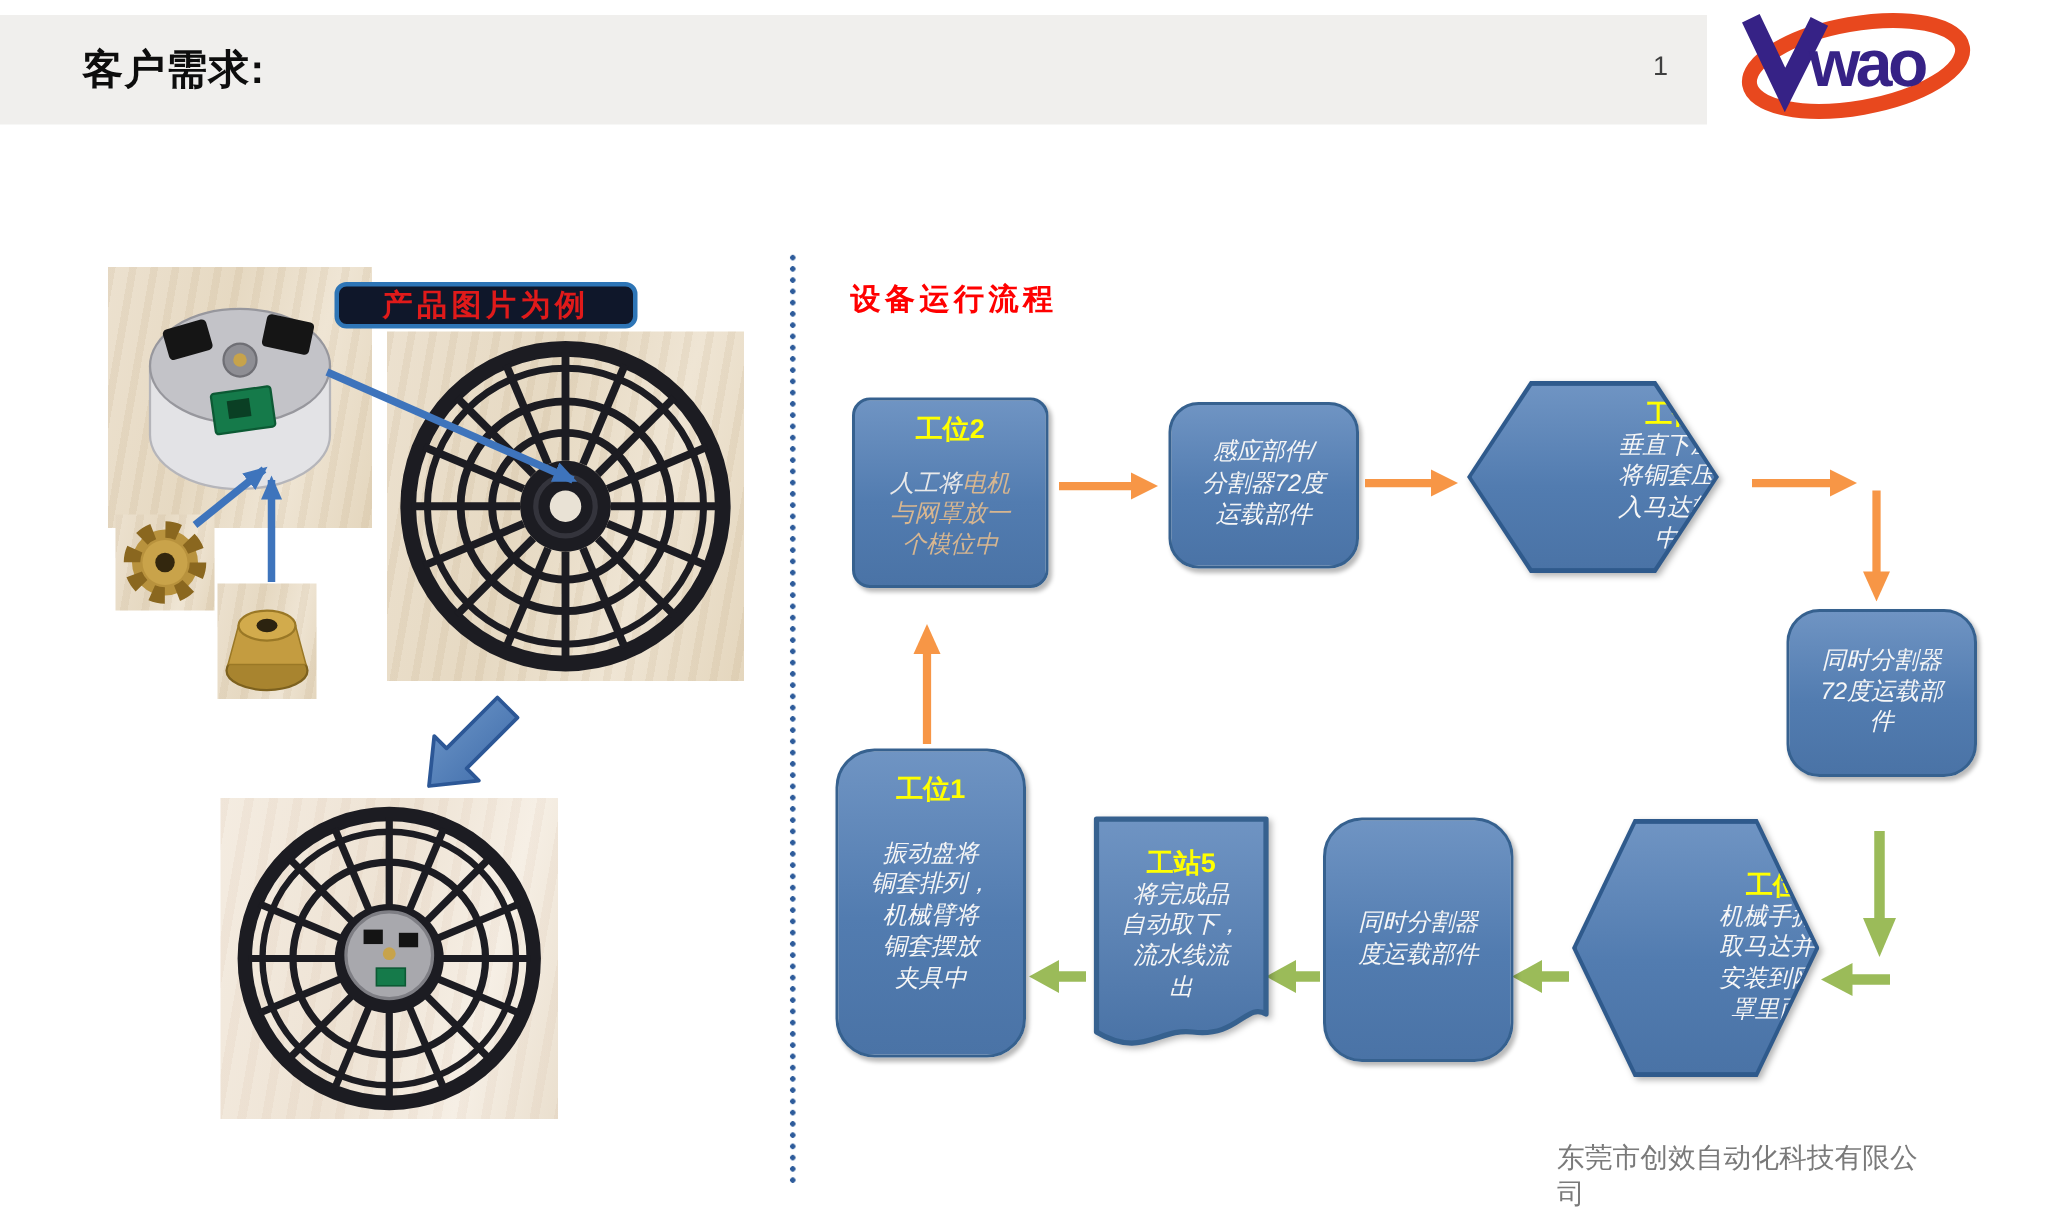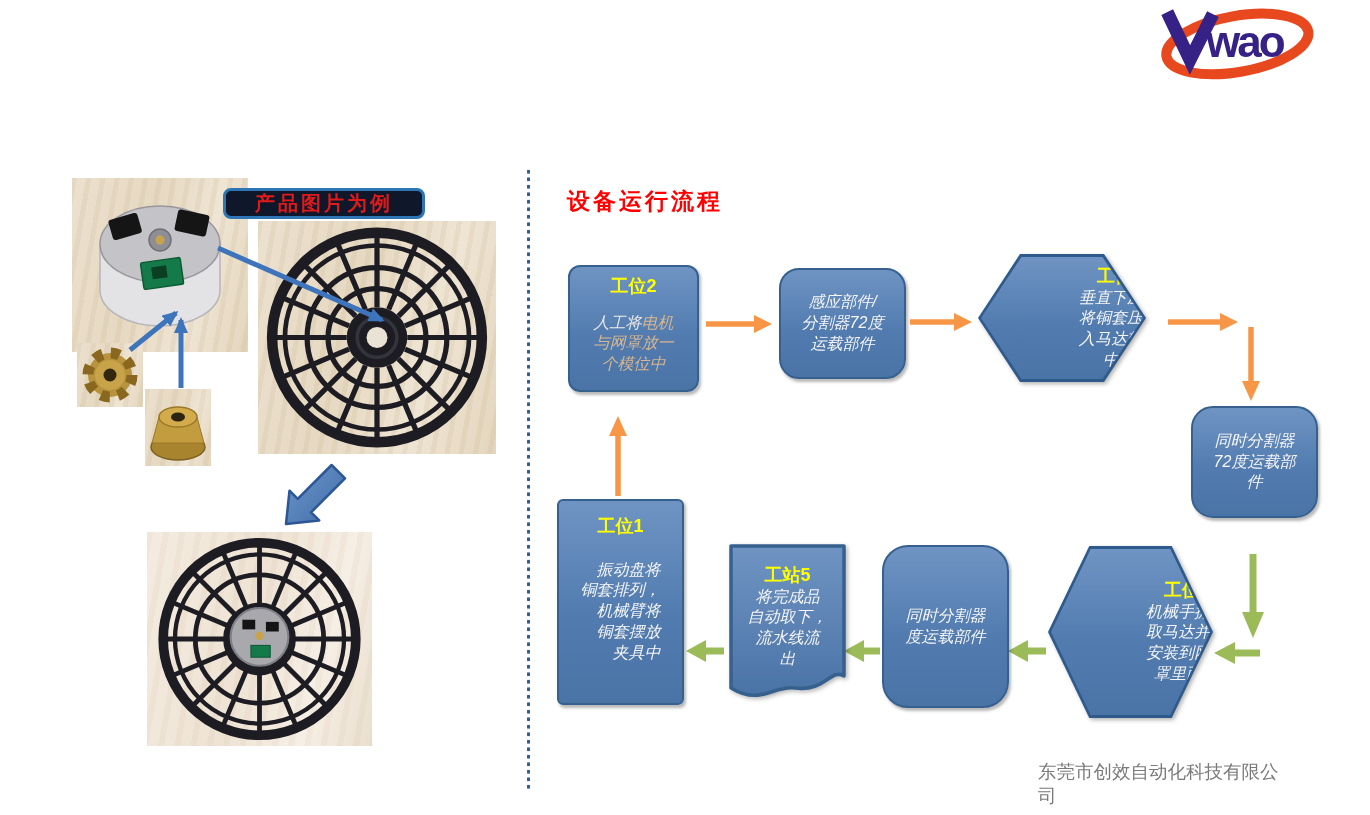--- a/index.html
+++ b/index.html
@@ -30,21 +30,21 @@
   .photo { position:absolute; overflow:hidden; }
   .caption-box { position:absolute; left:223px; top:188px; width:202px; height:31px; background:#0f172a;
                  border:3px solid #2e75b6; border-radius:8px; display:flex; align-items:center; justify-content:center; }
   .caption-text { color:#e01a1a; font-size:20px; font-weight:bold; letter-spacing:3px; white-space:nowrap; }
 
   .divider { position:absolute; left:526px; top:168px; width:5px; height:622px;
              background-image:radial-gradient(circle, #2e5c9b 1.7px, rgba(0,0,0,0) 1.9px);
              background-size:5px 7.5px; background-repeat:repeat-y; background-position:center top; }
 
   
-  .flow-title { position:absolute; left:567px; top:186px; font-size:23px; font-weight:bold; color:#ff0000; letter-spacing:3px; }
+  .flow-title { position:absolute; left:567px; top:186px; font-size:20px; font-weight:bold; color:#ff0000; letter-spacing:3px; }
   .rnode { position:absolute; background:linear-gradient(180deg,#6f94c3 0%,#527cb0 55%,#4a73a6 100%);
            border:2.5px solid #36618f; box-shadow:2px 2.5px 3px rgba(0,0,0,.28);
            display:flex; flex-direction:column; align-items:center; text-align:center; color:#f6f6f6; }
   .node-title { color:#ffff00; font-weight:bold; font-size:18px; line-height:1.25; }
   .node-body { white-space:pre-line; font-size:16px; line-height:1.3;font-style:italic; }
   .prefix-white { color:#e9e9e9; }
   .tan { color:#d7b690; }
   .hexwrap { position:absolute; filter:drop-shadow(2px 2px 2px rgba(0,0,0,.3)); }
   .hex { position:absolute; inset:0; clip-path:polygon(25% 0,75% 0,100% 50%,75% 100%,25% 100%,0 50%); background:#2f5a8c; }
   .hex-in { position:absolute; inset:3px; clip-path:polygon(25% 0,75% 0,100% 50%,75% 100%,25% 100%,0 50%);
@@ -54,20 +54,24 @@
   .doc-text { position:absolute; left:0; right:0; top:22px; text-align:center; color:#f6f6f6; }
   .arrow { position:absolute; }
   .footer { position:absolute; left:1038px; top:760px; width:312px; font-size:18.5px; color:#7a7a7a;
             line-height:1.3; white-space:pre-line; }
 </style>
 </head>
 <body>
 
 <div id="slide">
 
+  <div class="band">
+    <div class="slide-title">客户需求:</div>
+    <div class="page-num">1</div>
+  </div>
 
   <svg class="logo" width="170" height="78" viewBox="0 0 170 78">
     <g transform="rotate(-10 85 40)">
       <ellipse cx="85" cy="42" rx="72" ry="28" fill="none" stroke="#e8481e" stroke-width="10"></ellipse>
     </g>
     <polyline points="18,16 38,58 58,18" fill="none" stroke="#362286" stroke-width="13" stroke-linecap="square"></polyline>
     <text x="54" y="55" font-size="44" font-weight="bold" fill="#362286" letter-spacing="-3" font-family="Liberation Sans, sans-serif">wao</text>
   </svg>
 
 
@@ -302,21 +306,21 @@
 流水线流
 出</div>
     </div>
   </div>
 
   <svg class="arrow" style="left:686px; top:638px;" width="40" height="26">
     <line x1="38" y1="13" x2="17" y2="13" stroke="#9bbb59" stroke-width="7"></line>
     <polygon points="20,2 0,13 20,24" fill="#9bbb59"></polygon>
   </svg>
 
-  <div class="rnode" style="left:557px; top:499px; width:127px; height:206px; border-radius:6px; padding-top:14px;text-align:right;">
+  <div class="rnode" style="left:557px; top:499px; width:127px; height:206px; border-radius:26px; padding-top:14px;">
     <div class="node-title">工位1</div>
     <div class="node-body" style="margin-top:22px;">振动盘将
 铜套排列，
 机械臂将
 铜套摆放
 夹具中</div>
   </div>
 
   <svg class="arrow" style="left:607px; top:414px;" width="22" height="84">
     <line x1="11" y1="82" x2="11" y2="20" stroke="#f79646" stroke-width="5.5"></line>

